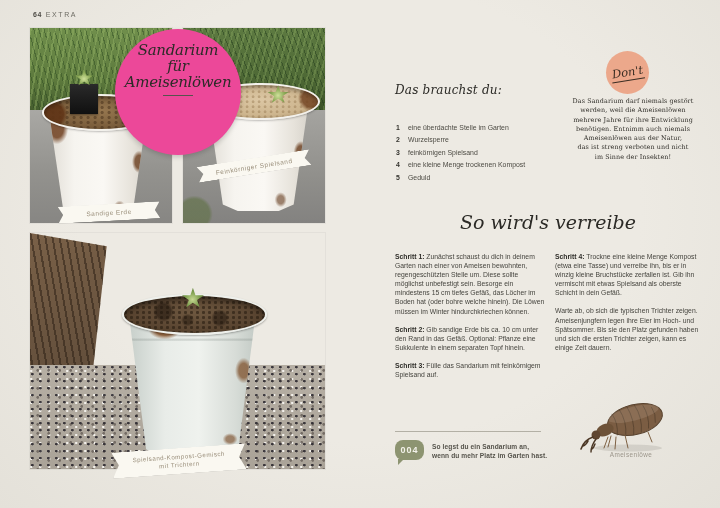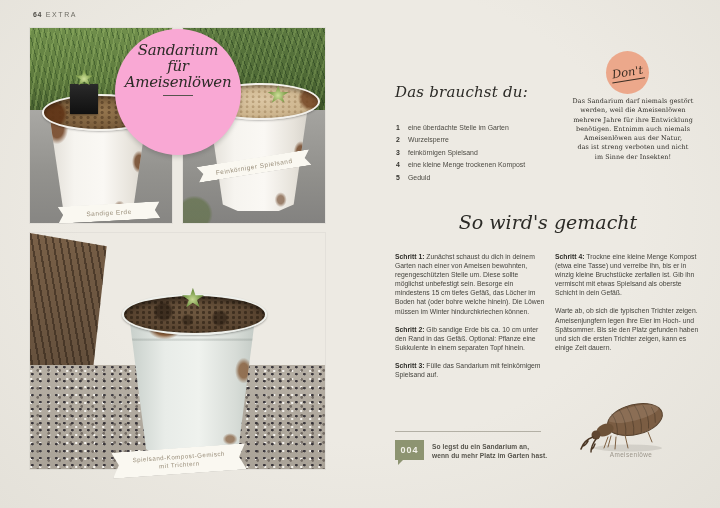--- a/index.html
+++ b/index.html
@@ -155,33 +155,33 @@
     clip-path:polygon(0% 0%,100% 0%,95% 50%,100% 100%,0% 100%,5% 50%);
     box-shadow:0 1px 2px rgba(0,0,0,.25);
   }
   .ribbon1{left:58px;top:204px;width:102px;height:17px;font-size:6.5px;transform:rotate(-3deg);}
   .ribbon2{left:197px;top:158px;width:114px;height:16px;font-size:6.5px;transform:rotate(-9deg);}
   .ribbon3{left:112px;top:448px;width:134px;height:26px;font-size:6.2px;line-height:8.5px;transform:rotate(-4deg);}
 
   
   .title-circle{
     position:absolute;left:115px;top:29px;width:126px;height:126px;border-radius:50%;
-    background:#f9a8d4;box-shadow:0 2px 5px rgba(0,0,0,.18);text-align:center;
+    background:#ec4899;box-shadow:0 2px 5px rgba(0,0,0,.18);text-align:center;
   }
   .title-script{
     margin-top:13px;font-family:"DejaVu Serif", serif;font-style:italic;
     font-size:15px;line-height:16px;color:#2c2b27;letter-spacing:-0.3px;
   }
   .title-divider{width:30px;height:1px;background:#56544e;margin:5px auto 4px auto;}
   .title-sub{font-size:9px;font-weight:bold;color:#34332e;line-height:10.5px;letter-spacing:.1px;}
 
   
   .needs-heading{
     position:absolute;left:395px;top:83px;
-    font-family:"DejaVu Serif", serif;font-style:italic;font-size:15px;color:#2b2a26;letter-spacing:.2px;text-align:right;
+    font-family:"DejaVu Serif", serif;font-style:italic;font-size:12px;color:#2b2a26;letter-spacing:.2px;text-align:right;
   }
   .needs-list{position:absolute;left:396px;top:124px;}
   .need-row{display:flex;font-size:6.9px;color:#4c4a43;margin-bottom:5.4px;}
   .need-num{width:12px;font-weight:bold;color:#33322d;}
 
   
   .dont-circle{
     position:absolute;left:606px;top:51px;width:43px;height:43px;border-radius:50%;
     background:#eca88b;display:flex;align-items:center;justify-content:center;
   }
@@ -206,21 +206,21 @@
   }
   .steps-col{position:absolute;top:252px;width:150px;}
   .steps-left{left:395px;}
   .steps-right{left:555px;}
   .step{font-size:6.8px;line-height:9.1px;color:#46453f;margin:0 0 9px 0;}
   .step b{color:#2e2d28;}
 
   
   .footer-line{position:absolute;left:395px;top:431px;width:146px;height:1px;background:#b3b0a5;}
   .badge-004{
-    position:absolute;left:395px;top:440px;width:29px;height:20px;border-radius:0;
+    position:absolute;left:395px;top:440px;width:29px;height:20px;border-radius:8px;
     background:#8d9471;color:#f3f2ea;font-size:9px;font-weight:bold;letter-spacing:1px;
     display:flex;align-items:center;justify-content:center;
   }
   .badge-004::after{
     content:"";position:absolute;left:3px;bottom:-5px;width:0;height:0;
     border:3.5px solid rgba(0,0,0,0);border-top-color:#8d9471;border-left-color:#8d9471;
   }
   .footer-text{
     position:absolute;left:432px;top:442px;font-size:6.6px;font-weight:600;
     line-height:9px;color:#55534b;letter-spacing:.1px;
@@ -319,21 +319,21 @@
 </div>
 <div class="dont-text pre">Das Sandarium darf niemals gestört
 werden, weil die Ameisenlöwen
 mehrere Jahre für ihre Entwicklung
 benötigen. Entnimm auch niemals
 Ameisenlöwen aus der Natur,
 das ist streng verboten und nicht
 im Sinne der Insekten!</div>
 <div class="swoosh"></div>
 
-<div class="howto-heading">So wird's gemacht</div>
+<div class="howto-heading">So wird's verreibe</div>
 <div class="steps-col steps-left">
   <p class="step"><b>Schritt 1:</b> <span>Zunächst schaust du dich in deinem Garten nach einer von Ameisen bewohnten, regengeschützten Stelle um. Diese sollte möglichst unbefestigt sein. Besorge ein mindestens 15 cm tiefes Gefäß, das Löcher im Boden hat (oder bohre welche hinein). Die Löwen müssen im Winter hindurchkriechen können.</span></p>
   <p class="step"><b>Schritt 2:</b> <span>Gib sandige Erde bis ca. 10 cm unter den Rand in das Gefäß. Optional: Pflanze eine Sukkulente in einem separaten Topf hinein.</span></p>
   <p class="step"><b>Schritt 3:</b> <span>Fülle das Sandarium mit feinkörnigem Spielsand auf.</span></p>
 </div>
 <div class="steps-col steps-right">
   <p class="step"><b>Schritt 4:</b> <span>Trockne eine kleine Menge Kompost (etwa eine Tasse) und verreibe ihn, bis er in winzig kleine Bruchstücke zerfallen ist. Gib ihn vermischt mit etwas Spielsand als oberste Schicht in dein Gefäß.</span></p>
   <p class="step"><span>Warte ab, ob sich die typischen Trichter zeigen. Ameisenjungfern legen ihre Eier im Hoch- und Spätsommer. Bis sie den Platz gefunden haben und sich die ersten Trichter zeigen, kann es einige Zeit dauern.</span></p>
 </div>
 

